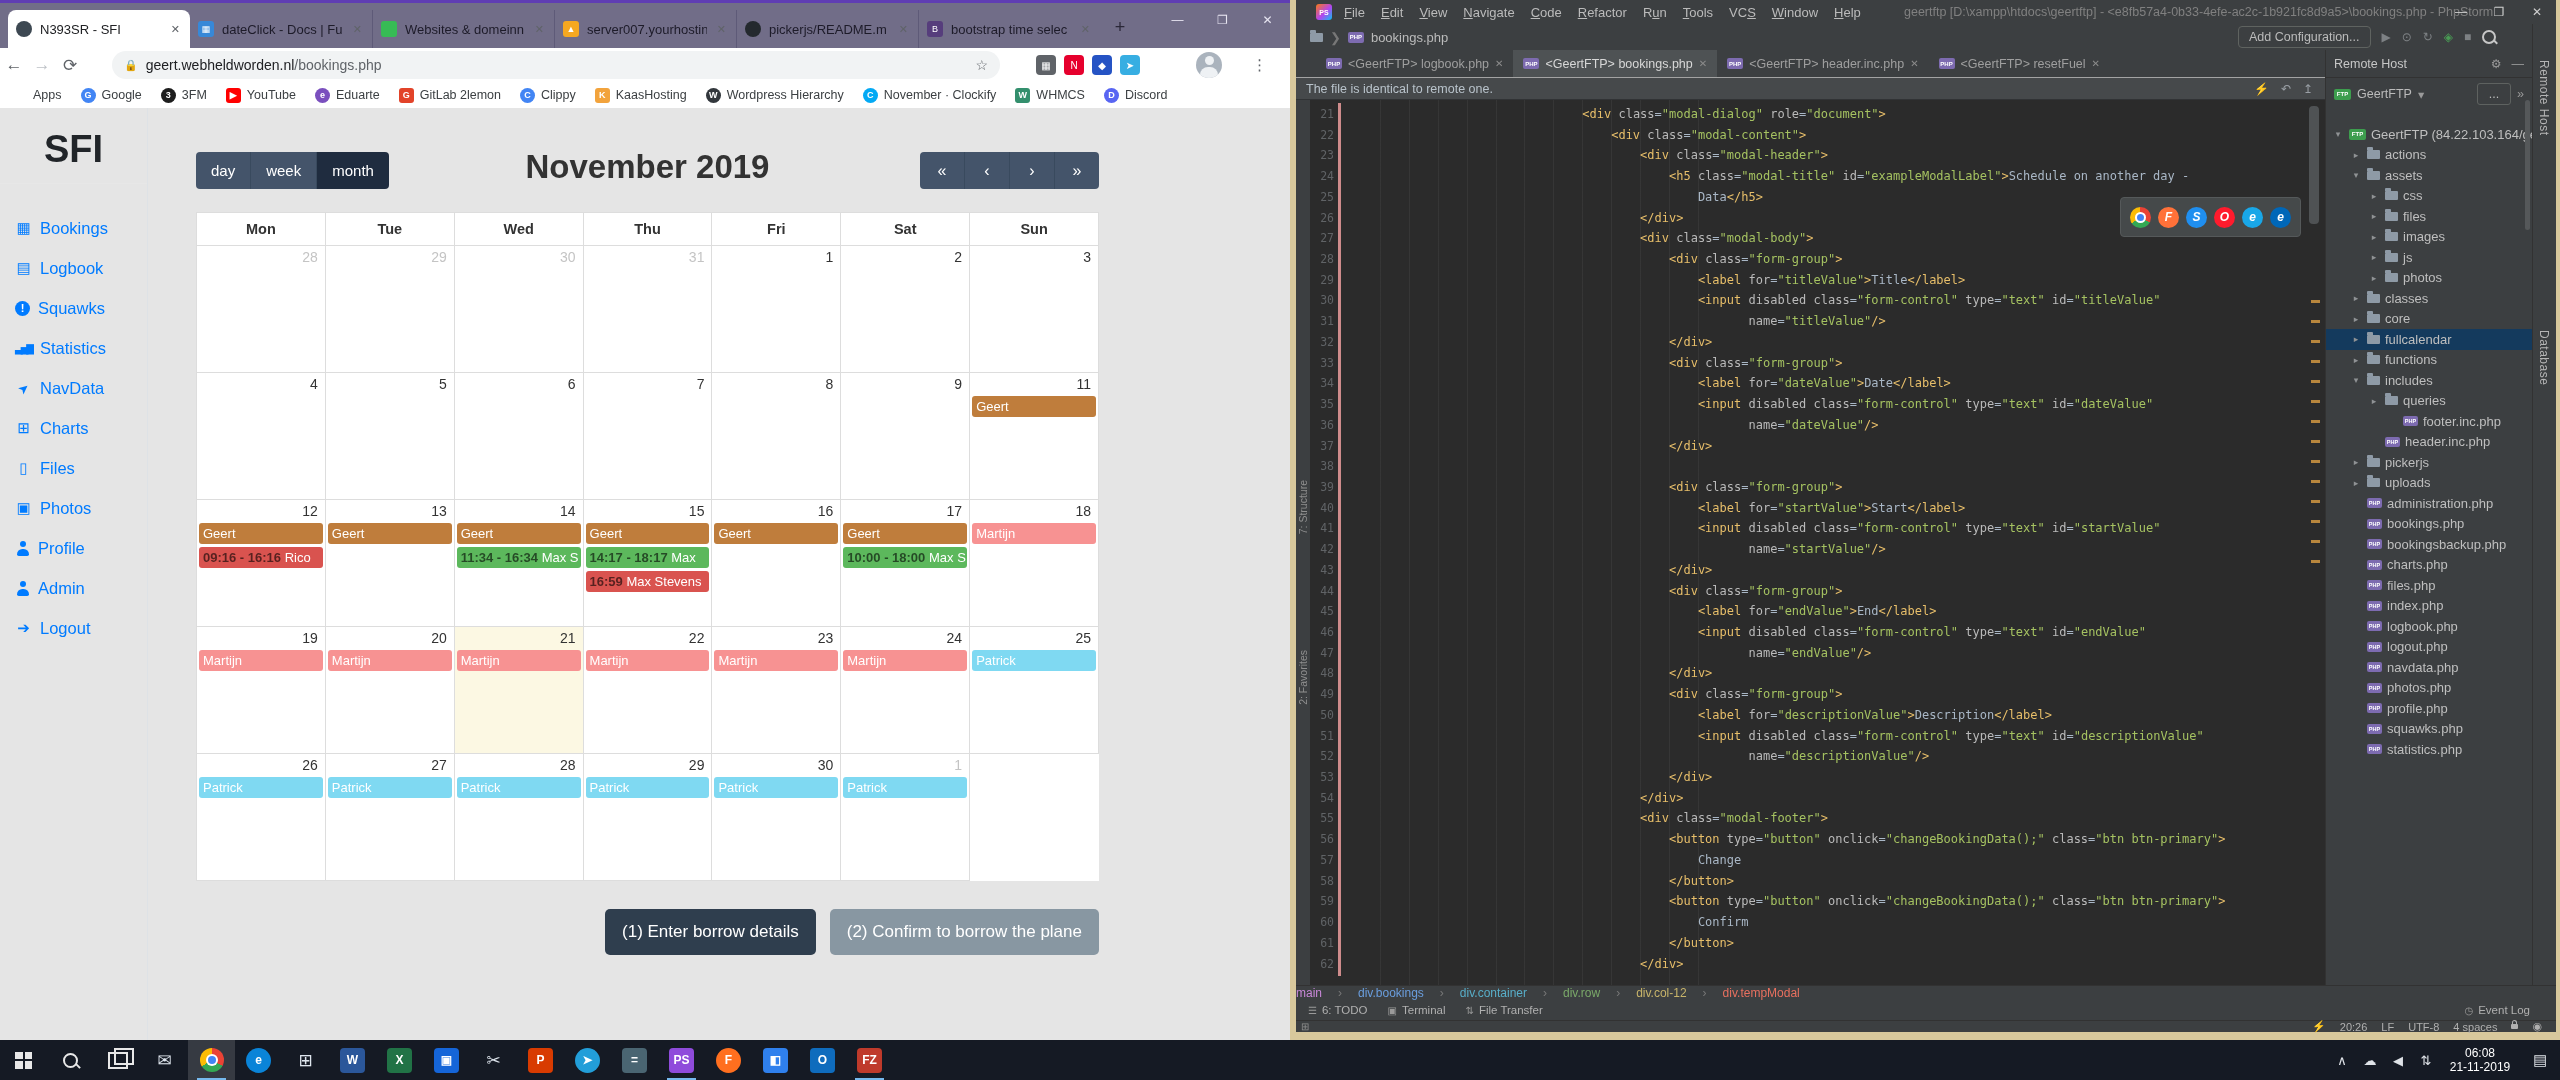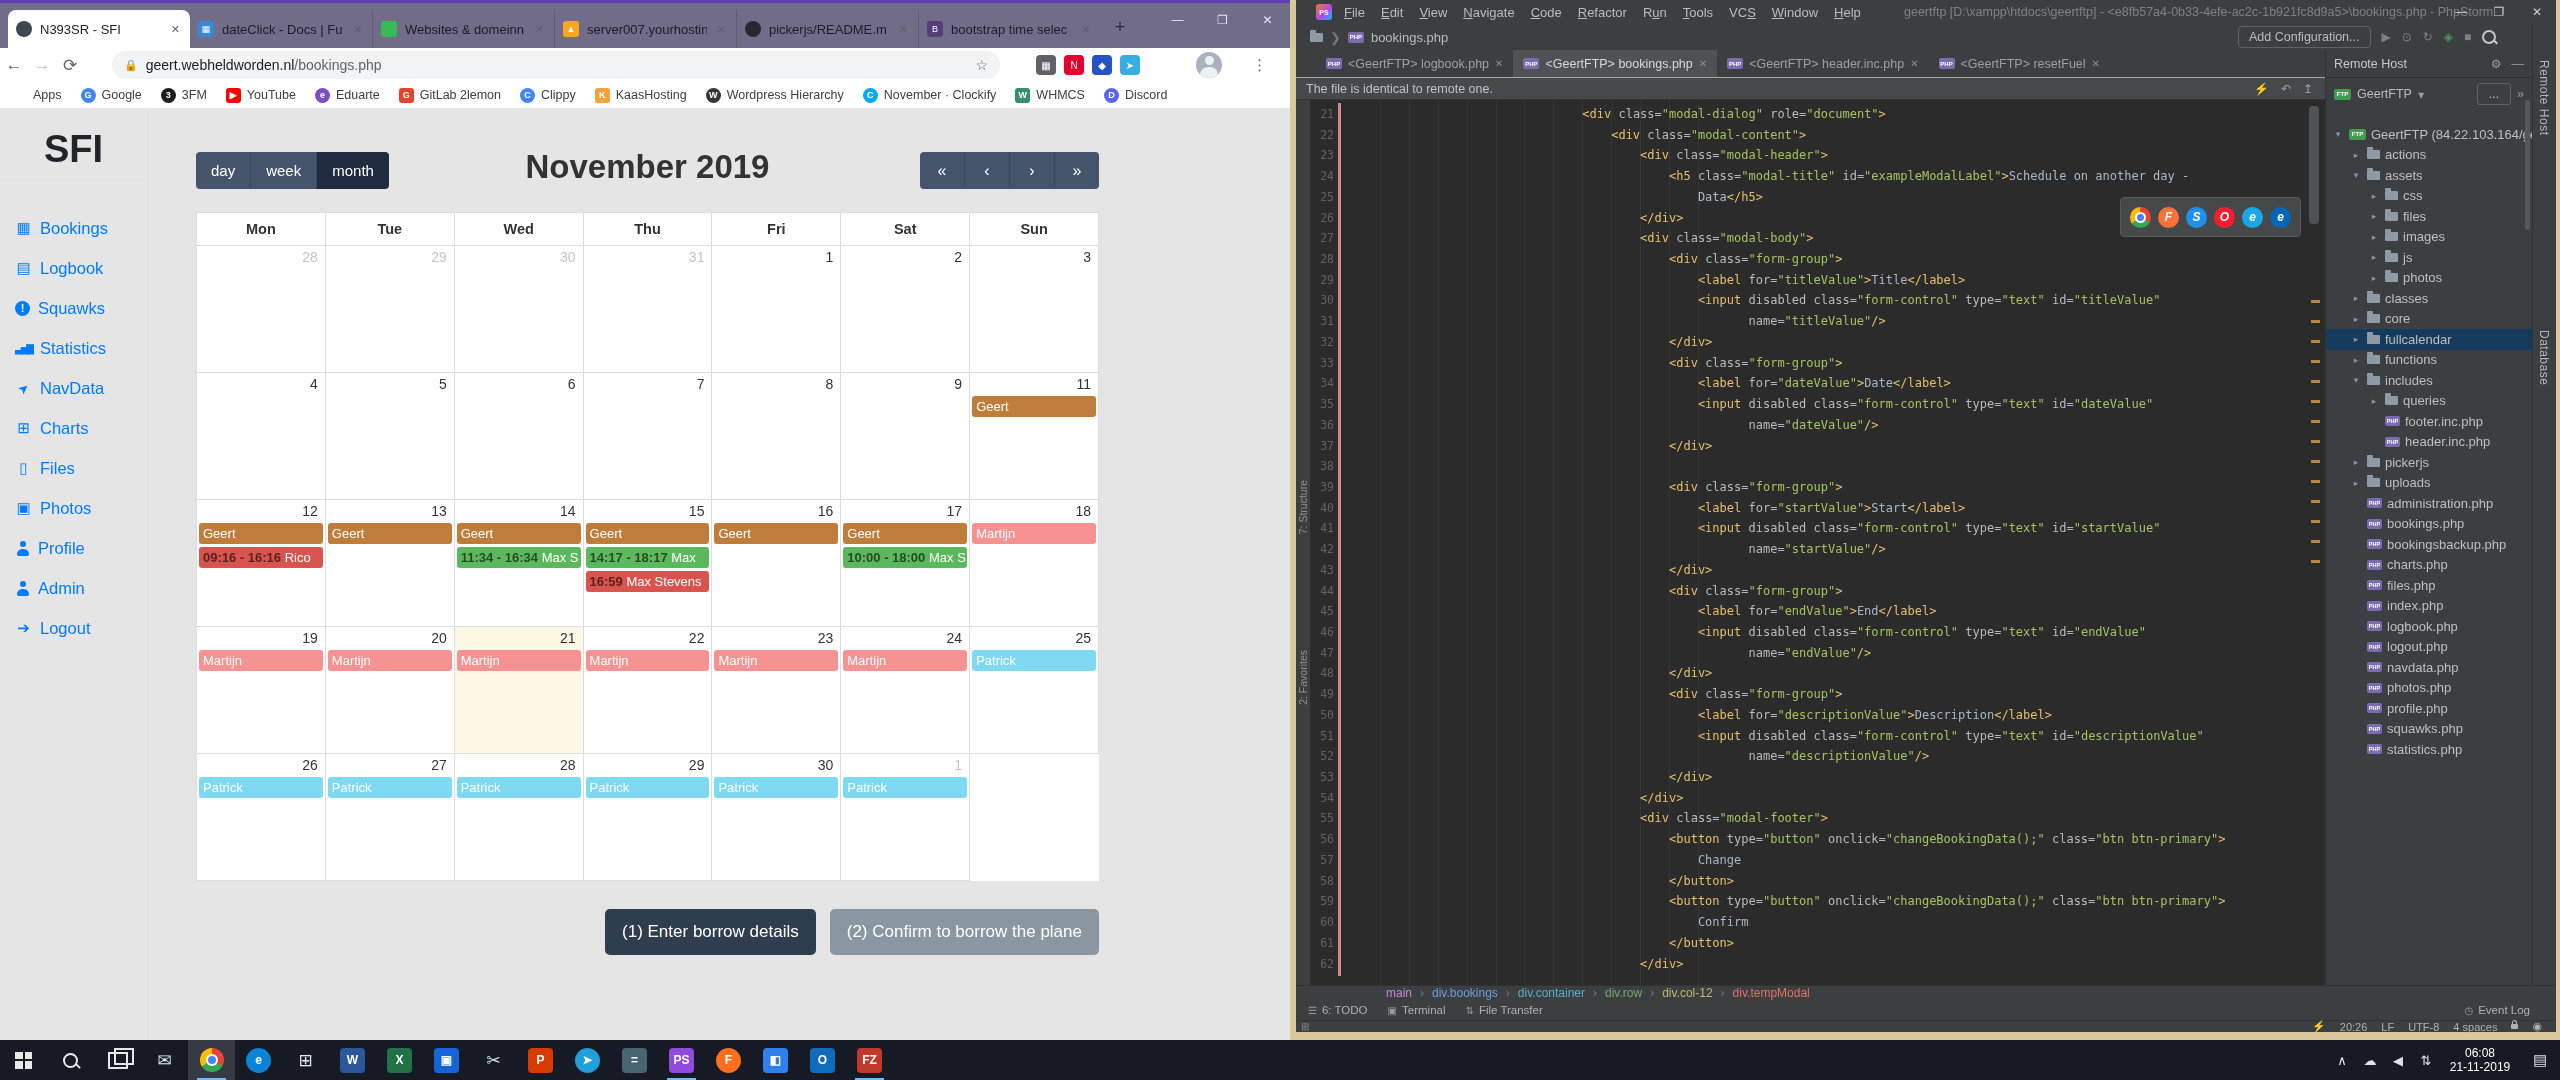--- a/index.html
+++ b/index.html
@@ -133,21 +133,21 @@
   #tree{position:absolute;top:74px;left:0;right:0;}
   .t-row{height:20.5px;display:flex;align-items:center;gap:5px;font-size:13px;color:#bfbfbf;white-space:nowrap;overflow:hidden;}
   .t-row.sel{background:#143a5d;}
   .t-arrow{width:12px;flex:0 0 12px;text-align:center;color:#8f9294;font-size:9px;}
   .php-badge.small{width:15px;height:10px;font-size:5.5px;flex:0 0 15px;}
   .r-thumb{position:absolute;right:2px;top:50px;width:5px;height:130px;background:#55585a;border-radius:3px;}
   .i-vstrip{position:absolute;left:1236px;top:24px;width:24px;height:961px;border-left:1px solid #323232;box-sizing:border-box;}
   .vtab{position:absolute;left:4px;writing-mode:vertical-rl;font-size:12px;color:#b5b5b5;letter-spacing:.5px;}
   .i-lstrip{position:absolute;left:0;top:24px;width:14px;height:961px;}
   .vtab-l{position:absolute;left:1px;writing-mode:vertical-rl;transform:rotate(180deg);font-size:10.5px;color:#909090;}
-  .i-crumbs{position:absolute;top:985px;left:0;width:100%;height:15px;background:#3c3f41;border-top:1px solid #323232;display:flex;align-items:center;gap:8px;padding-left:90px;box-sizing:border-box;font-size:12px;}
+  .i-crumbs{position:absolute;top:985px;left:0;width:100%;height:15px;background:#3c3f41;border-top:1px solid #323232;display:flex;align-items:center;gap:16px;box-sizing:border-box;font-size:12px;}
   .i-toolwin{position:absolute;top:1000px;left:0;width:100%;height:20px;display:flex;align-items:center;gap:20px;padding-left:12px;box-sizing:border-box;font-size:11.5px;color:#b0b0b0;}
   .tw{display:flex;align-items:center;gap:5px;}
   .tw .g{font-size:10px;color:#9a9a9a;}
   .tw-right{margin-left:auto;padding-right:26px;display:flex;gap:18px;}
   .i-status{position:absolute;top:1020px;left:0;width:100%;height:12px;border-top:1px solid #323232;display:flex;align-items:center;font-size:11px;color:#b0b0b0;box-sizing:border-box;}
   .st-corner{padding-left:5px;color:#8f8f8f;font-size:10px;}
   #status-items{margin-left:auto;display:flex;gap:14px;padding-right:14px;align-items:center;}
   .mini-lock{width:7px;height:5px;background:#b0b0b0;position:relative;display:inline-block;border-radius:1px;}
   .mini-lock::before{content:"";position:absolute;top:-4px;left:1px;width:3px;height:4px;border:1px solid #b0b0b0;border-bottom:none;border-radius:3px 3px 0 0;}
   
@@ -724,21 +724,21 @@
           <div class="t-row" style="padding-left: 24px;">
             <span class="t-arrow">▾</span>
             <span class="fold-ic"></span>
             <span>includes</span>
           </div>
           <div class="t-row" style="padding-left: 42px;">
             <span class="t-arrow">▸</span>
             <span class="fold-ic"></span>
             <span>queries</span>
           </div>
-          <div class="t-row" style="padding-left: 42px;">
+          <div class="t-row" style="padding-left: 60px;">
             <span class="t-arrow"></span>
             <span class="php-badge small">PHP</span>
             <span>footer.inc.php</span>
           </div>
           <div class="t-row" style="padding-left: 42px;">
             <span class="t-arrow"></span>
             <span class="php-badge small">PHP</span>
             <span>header.inc.php</span>
           </div>
           <div class="t-row" style="padding-left: 24px;">

